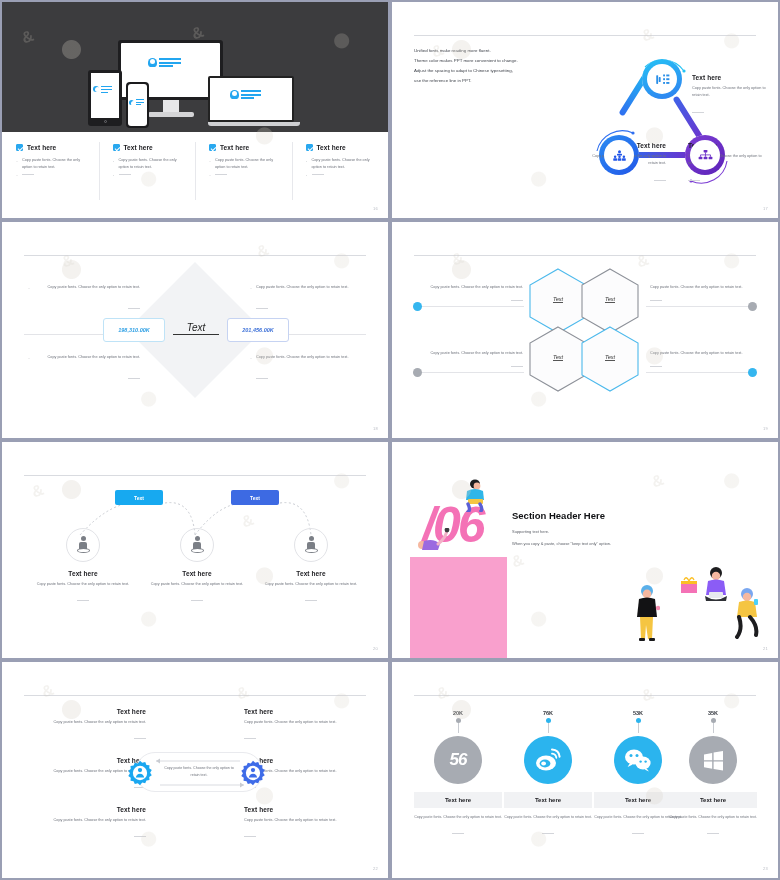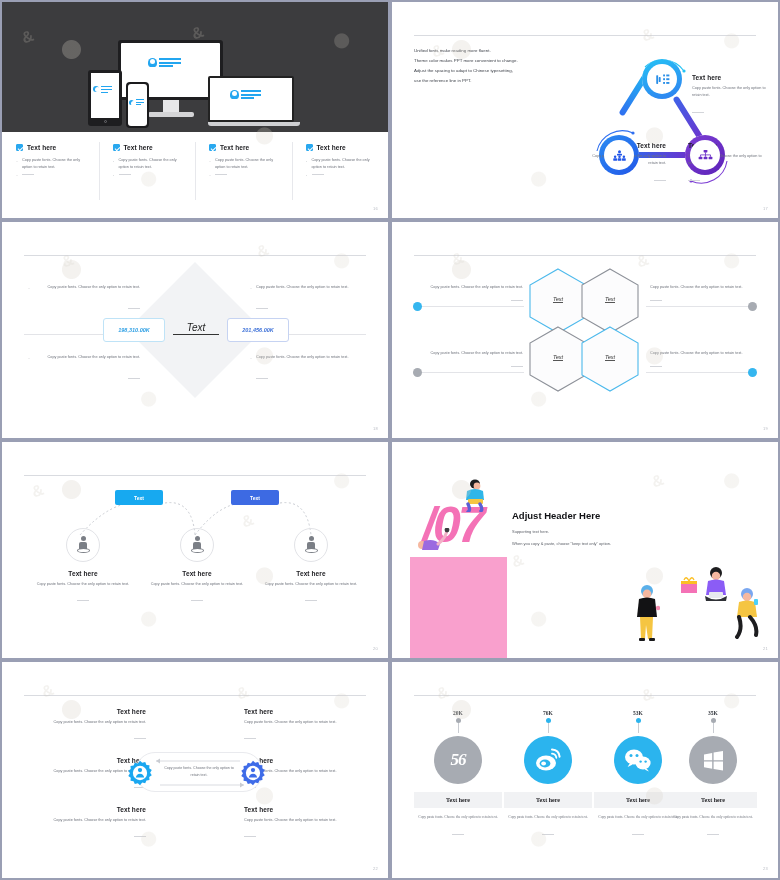--- a/index.html
+++ b/index.html
@@ -160,21 +160,21 @@
   .s7-col .th { margin-bottom:4px; }
   .s7-l { left:18px; text-align:right; }
   .s7-r { left:242px; }
   .s7-cap { position:absolute; left:133px; top:90px; width:128px; height:40px; border:1px solid #e9eaee; border-radius:20px; background:#fff; display:flex; align-items:center; justify-content:center; }
   .s7-cap p { font-size:3.6px; color:#6f737c; line-height:1.9; text-align:center; width:74px; }
   .gear { position:absolute; top:98px; width:26px; height:26px; }
   .gear.g1 { left:125px; }
   .gear.g2 { left:238px; }
 
   
-  .s8-col { position:absolute; width:88px;font-family:Liberation Serif, serif; }
+  .s8-col { position:absolute; width:88px; }
   .s8-k { text-align:center; font-size:5.5px; font-weight:700; color:#33373e; }
   .s8-stem { width:1px; height:14px; background:#c9ccd2; margin:3px auto 0; position:relative; }
   .s8-stem:before { content:""; position:absolute; left:-2px; top:-1px; width:5px; height:5px; border-radius:50%; }
   .s8-circ { width:48px; height:48px; border-radius:50%; margin:3px auto 0; display:flex; align-items:center; justify-content:center; }
   .s8-band { height:16px; background:#f1f2f4; display:flex; align-items:center; justify-content:center; font-size:6px; font-weight:700; color:#1b1b1f; margin-top:8px; }
   .s8-body { font-size:3.6px; color:#6f737c; line-height:1.95; text-align:center; margin-top:6px; }
 </style>
 </head>
 <body>
 
@@ -527,39 +527,39 @@
 
     <div class="wm">
         <b style="left:30px;top:40px;">&amp;</b>
         <b style="left:240px;top:70px;">&amp;</b>
       </div>
     <div class="pagenum">20</div>
   </div>
 
   <div class="slide">
     <div class="s6-block"></div>
-    <div class="s6-num">/07</div>
+    <div class="s6-num">/06</div>
 
     <svg class="ppl" style="left:68px;top:36px;width:30px;height:34px;" viewBox="0 0 30 34">
       <ellipse cx="15" cy="6" rx="5" ry="4.6" fill="#1d1d1f"></ellipse>
       <circle cx="17" cy="8" r="3.4" fill="#f6b8a0"></circle>
       <path d="M7 13 q8 -4 16 0 l1 9 h-18 z" fill="#2fb6e8"></path>
       <rect x="8" y="21" width="15" height="5" rx="1" fill="#f5c542"></rect>
       <path d="M8 26 q3 6 0 8 M20 26 q3 5 1 7" stroke="#5a5fd6" stroke-width="3.4" fill="none" stroke-linecap="round"></path>
     </svg>
 
     <svg class="ppl" style="left:24px;top:86px;width:36px;height:24px;" viewBox="0 0 36 24">
       <circle cx="6" cy="17" r="4" fill="#f6b8a0"></circle>
       <path d="M8 13 q10 -3 16 3 l-2 6 h-16 z" fill="#9b6ae0"></path>
       <path d="M22 16 q8 -6 9 -14" stroke="#f2b2c8" stroke-width="3" fill="none" stroke-linecap="round"></path>
       <circle cx="31" cy="2" r="2.4" fill="#3b3b3f"></circle>
     </svg>
 
     <div class="s6-head">
-      <h2>Adjust Header Here</h2>
+      <h2>Section Header Here</h2>
       <p>Supporting text here.</p>
       <p style="margin-top:4px">When you copy &amp; paste, choose "keep text only" option.</p>
     </div>
 
     <svg class="ppl" style="left:242px;top:140px;width:26px;height:62px;" viewBox="0 0 26 62">
       <ellipse cx="13" cy="9" rx="6" ry="6" fill="#5ab0ea"></ellipse>
       <circle cx="13" cy="12" r="4.4" fill="#f6b8a0"></circle>
       <path d="M5 17 q8 -3 16 0 l2 18 h-20 z" fill="#121214"></path>
       <path d="M6 35 l1 22 h4 l1 -14 l2 14 h4 l1 -22 z" fill="#f5c542"></path>
       <rect x="5" y="56" width="6" height="3" rx="1" fill="#1a1a1c"></rect>

